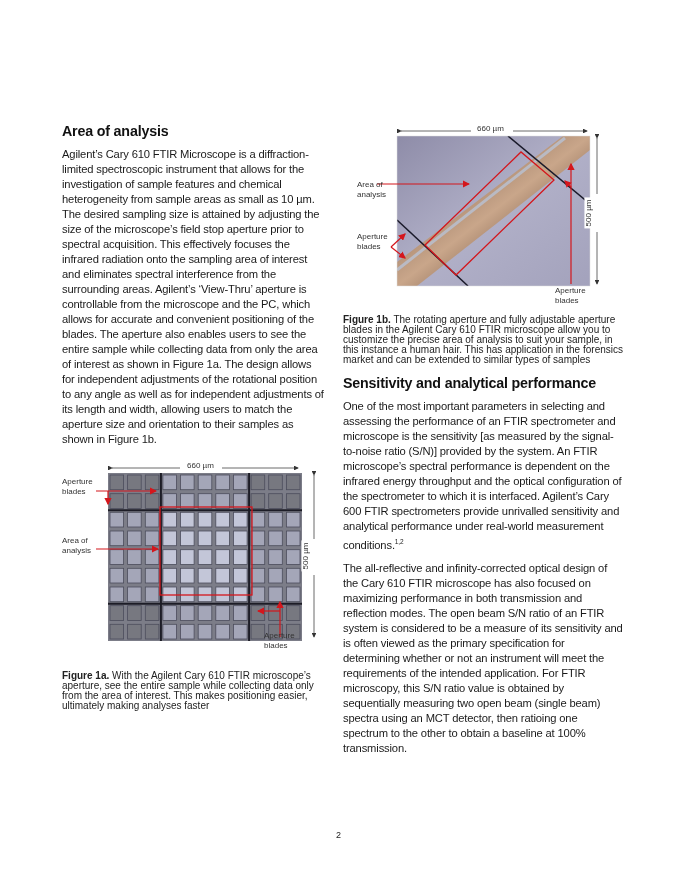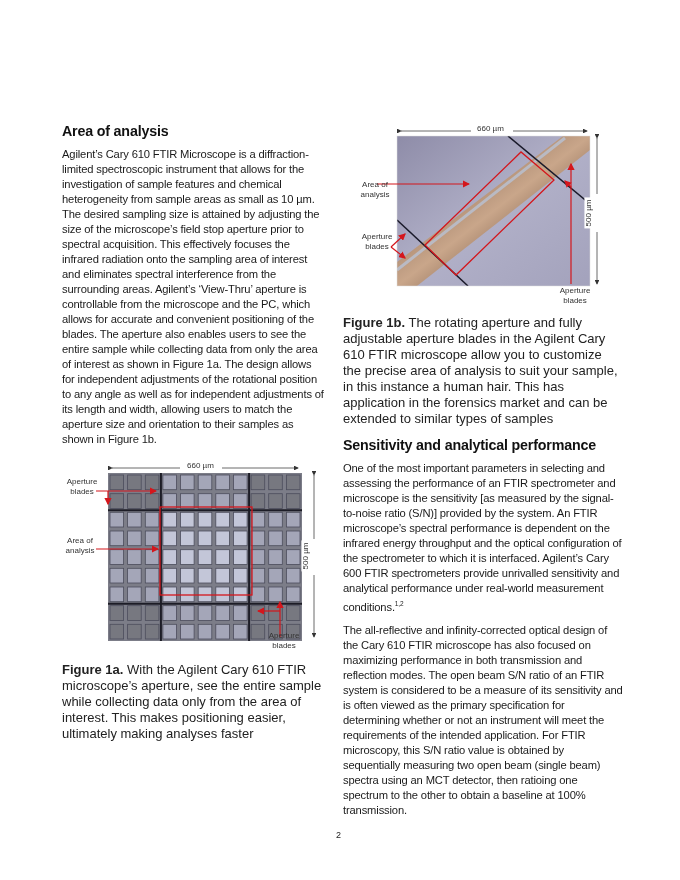--- a/index.html
+++ b/index.html
@@ -4,23 +4,23 @@
 <style>
   html, body { margin: 0; padding: 0; background: #ffffff; }
   body { width: 680px; height: 880px; position: relative; overflow: hidden;
          font-family: "Liberation Sans", sans-serif; color: #1a1a1a; }
   .col { position: absolute; }
   #left { left: 62px; top: 122px; width: 262px; }
   #right { left: 343px; top: 122px; width: 280px; }
   h2 { font-family: "Liberation Sans", sans-serif; font-weight: bold; font-size: 15.5px;
        margin: 0 0 7px 0; letter-spacing: -0.2px; color: #111; transform: scaleX(0.92); transform-origin: left; white-space: nowrap; }
   p.body { font-size: 11.2px; line-height: 15px; margin: 0; letter-spacing: -0.15px; }
-  .cap { font-size: 13px; line-height: 16px; color: #222; margin: 0; }
+  .cap { font-size: 10px; line-height: 10px; color: #222; margin: 0; }
   .cap b { font-weight: bold; }
-  .fig { position: relative; text-align: center; }
+  .fig { position: relative; }
   .fig .lbl { position: absolute; font-size: 8px; line-height: 10px; color: #333; }
   .pageno { position: absolute; left: 336px; top: 830px; font-size: 9px; color: #222; }
   sup { font-size: 6.5px; }
 </style>
 </head>
 <body>
 
 <div id="left" class="col">
   <h2>Area of analysis</h2>
   <p class="body">Agilent’s Cary 610 FTIR Microscope is a diffraction-limited spectroscopic instrument that allows for the investigation of sample features and chemical heterogeneity from sample areas as small as 10 µm. The desired sampling size is attained by adjusting the size of the microscope’s field stop aperture prior to spectral acquisition. This effectively focuses the infrared radiation onto the sampling area of interest and eliminates spectral interference from the surrounding areas. Agilent’s ‘View-Thru’ aperture is controllable from the microscope and the PC, which allows for accurate and convenient positioning of the blades. The aperture also enables users to see the entire sample while collecting data from only the area of interest as shown in Figure 1a. The design allows for independent adjustments of the rotational position to any angle as well as for independent adjustments of its length and width, allowing users to match the aperture size and orientation to their samples as shown in Figure 1b.</p>
@@ -156,21 +156,21 @@
       <line x1="218" y1="178" x2="218" y2="143" stroke="#d4161c" stroke-width="1.2" marker-end="url(#arrA)"></line>
       <line x1="218" y1="152" x2="196" y2="152" stroke="#d4161c" stroke-width="1.2" marker-end="url(#arrA)"></line>
     </svg>
     <span class="lbl" style="left:123px;top:2px;background:#fff;padding:0 2px;">660 µm</span>
     <span class="lbl" style="left:229px;top:92px;transform:rotate(-90deg);background:#fff;padding:0 2px;">500 µm</span>
     <span class="lbl" style="left:0;top:18px;width:40px;">Aperture blades</span>
     <span class="lbl" style="left:0;top:77px;width:36px;">Area of analysis</span>
     <span class="lbl" style="left:202px;top:172px;width:40px;">Aperture blades</span>
   </div>
 
-  <p class="cap" style="margin-top:8px;">
+  <p class="cap" style="margin-top:17px;">
     <b>Figure 1a.</b><span> With the Agilent Cary 610 FTIR microscope’s aperture, see the entire sample while collecting data only from the area of interest. This makes positioning easier, ultimately making analyses faster</span>
   </p>
 </div>
 
 <div id="right" class="col">
   <div class="fig" style="width:262px;height:185px;">
     <svg width="262" height="185" style="position:absolute;left:0;top:0;">
       <defs>
         <marker id="arrB" markerWidth="6" markerHeight="6" refX="5" refY="3" orient="auto">
             <path d="M0,0 L6,3 L0,6 z" fill="#d4161c"></path>

